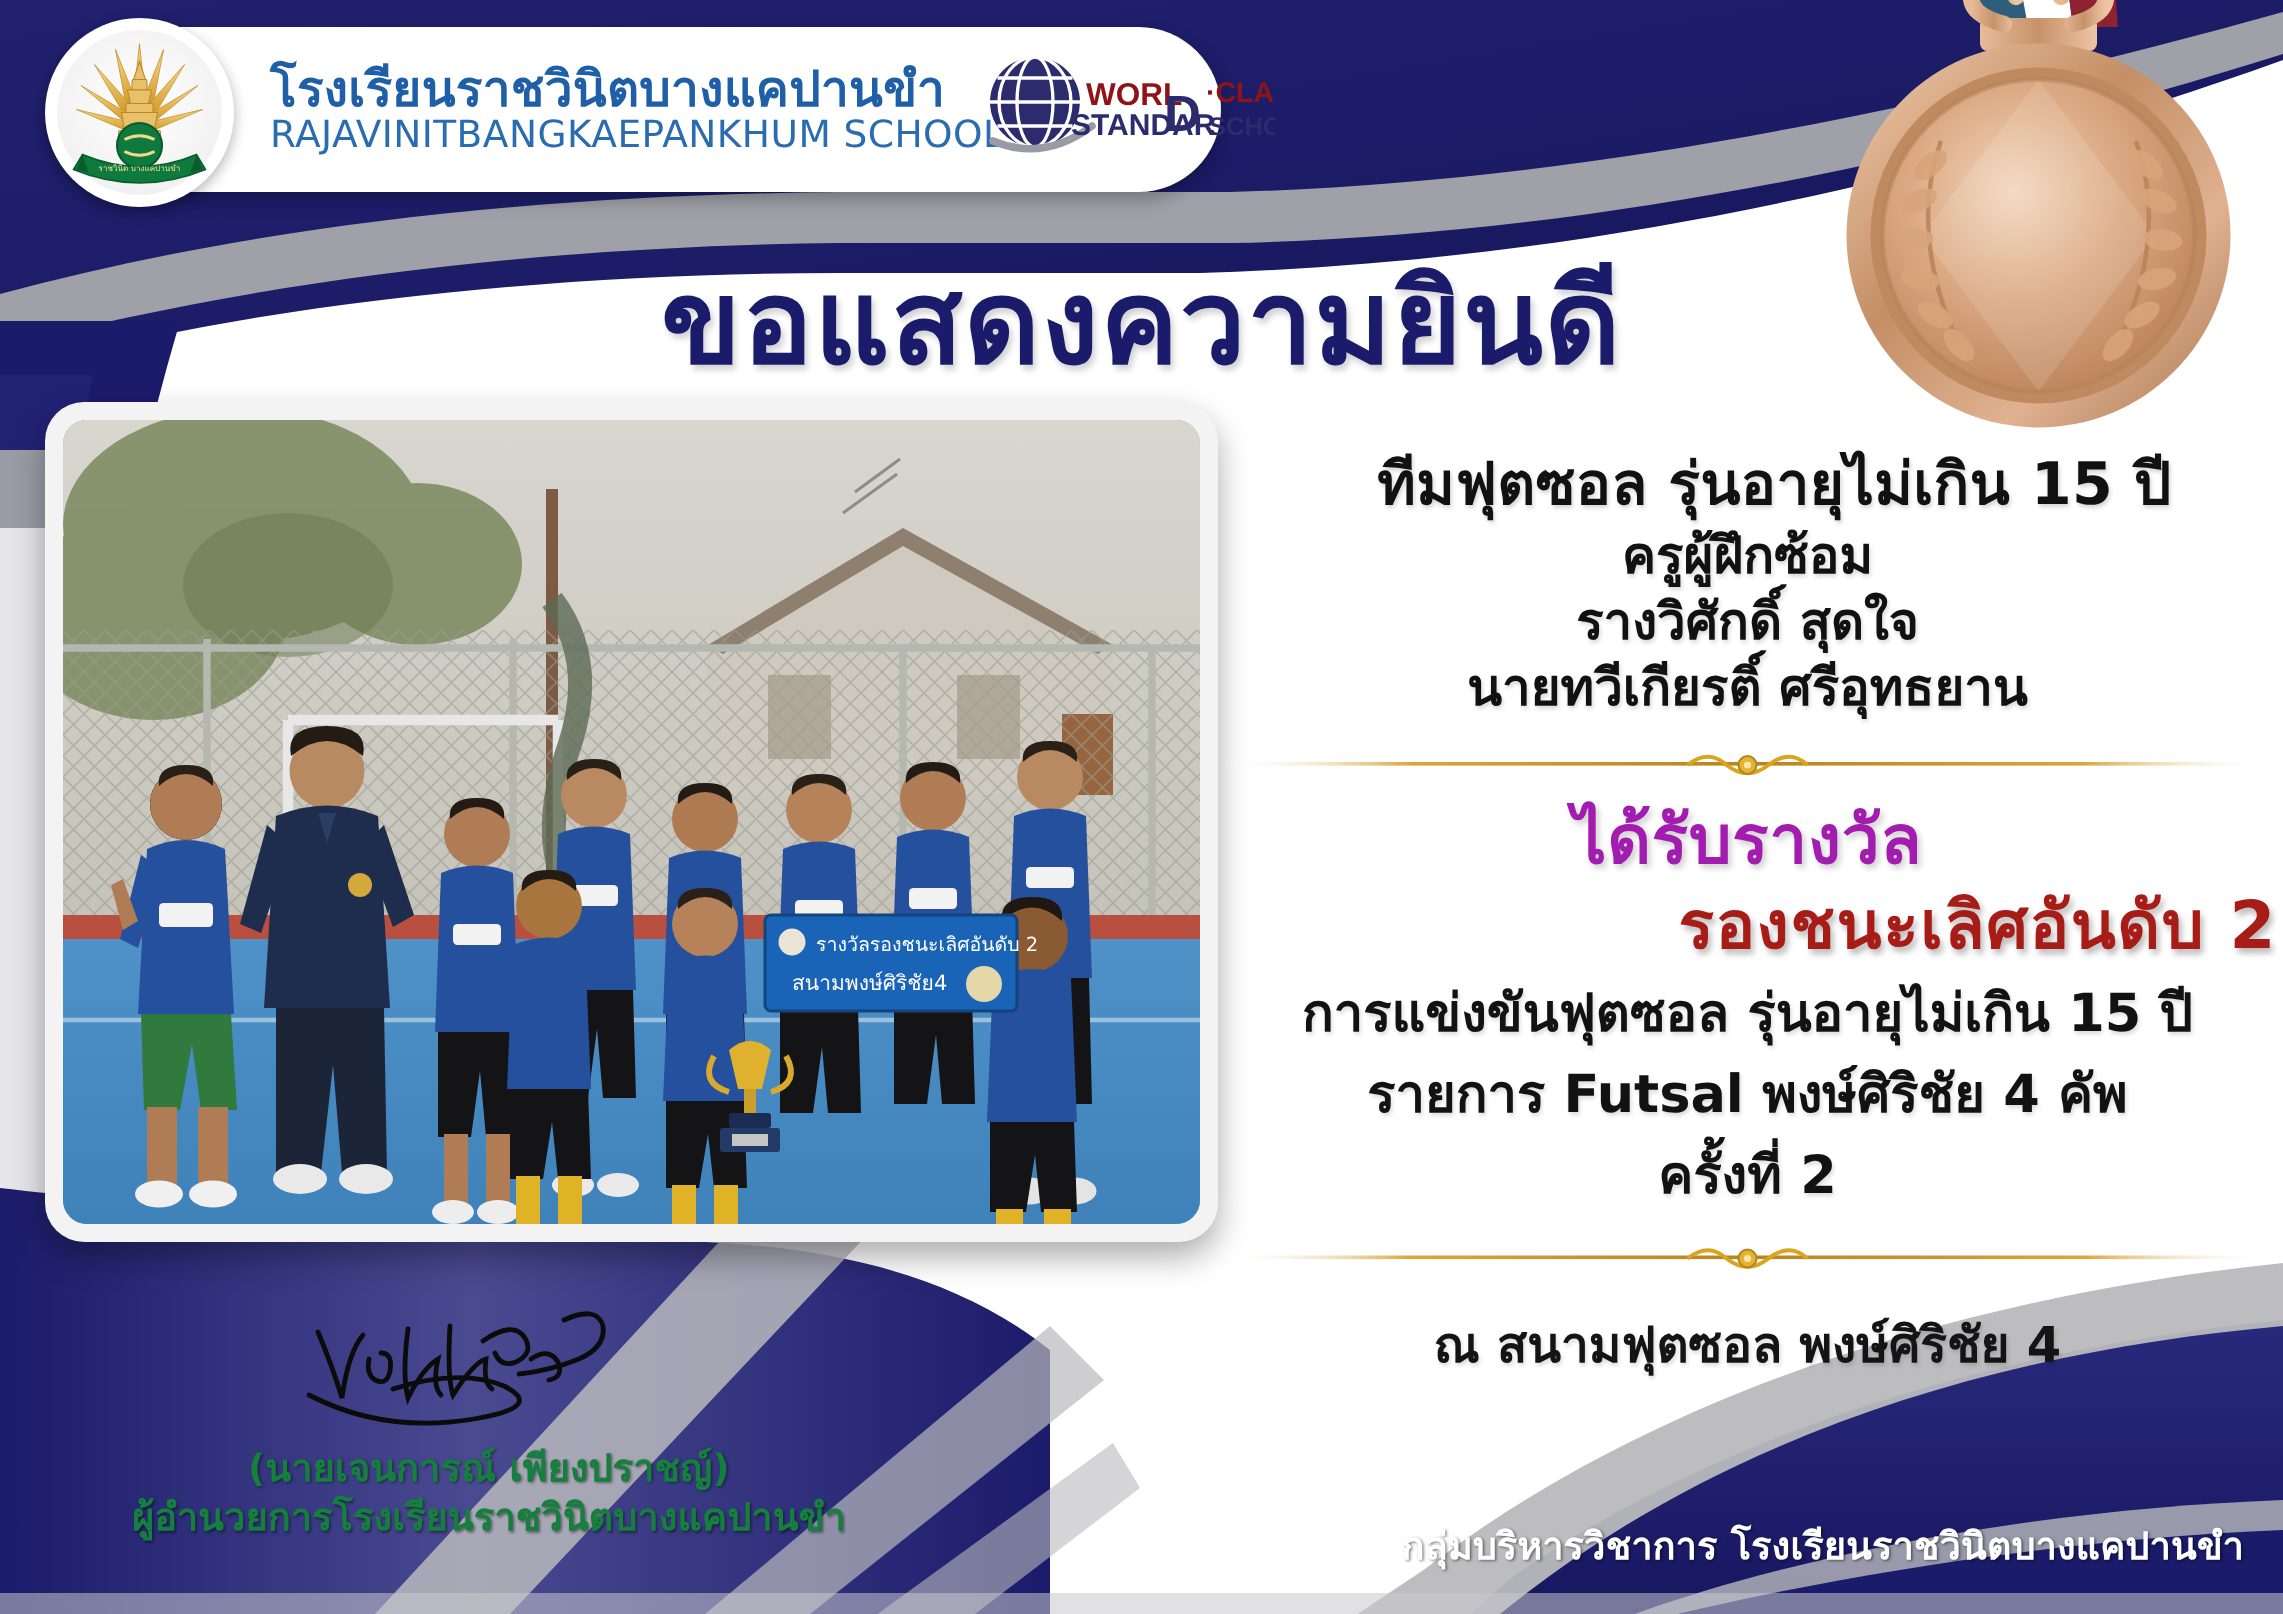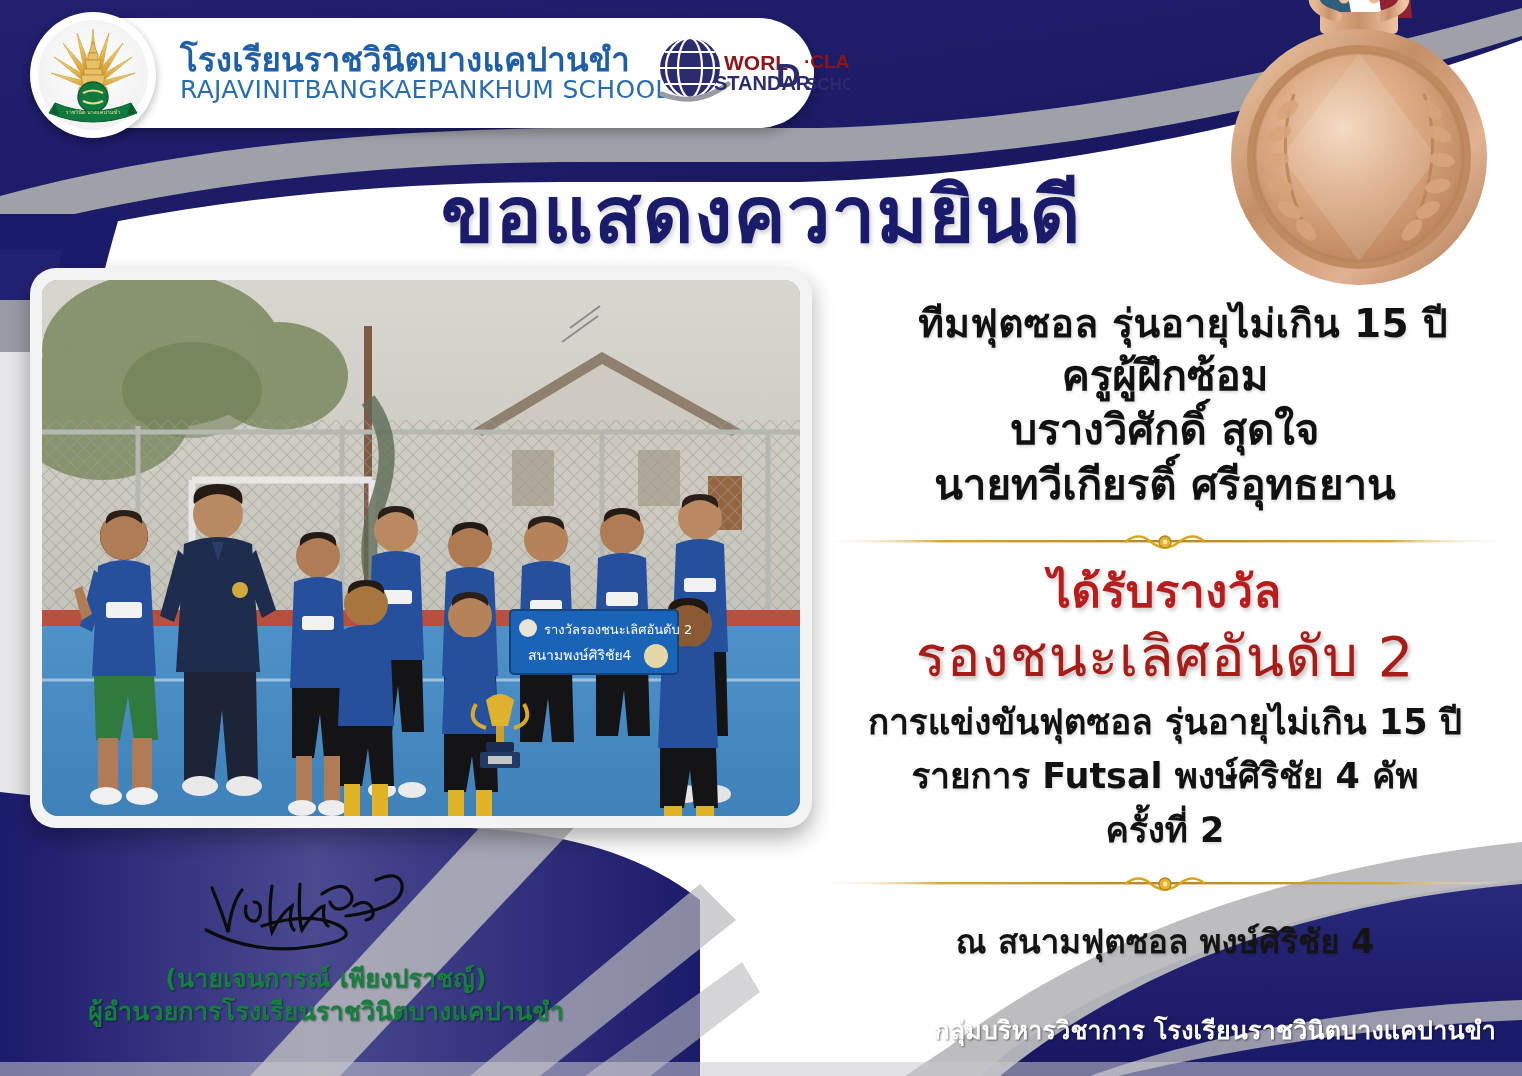--- a/index.html
+++ b/index.html
@@ -101,42 +101,43 @@
     text-align:center;
     z-index:12;
   }
   .line-team{
     font-size:39px; font-weight:bold; color:#111;
     letter-spacing:.3px; line-height:1.25;
     text-shadow:1px 2px 3px rgba(0,0,0,.17);
     padding-left:36px;
   }
   .line-sub{
-    font-size:42px; font-weight:bold; color:#111;
+    font-size:34px; font-weight:bold; color:#111;
     line-height:1.3;
     text-shadow:1px 2px 3px rgba(0,0,0,.15);
   }
   .divider{
     margin:16px auto 10px;
     width:700px; height:26px;
     position:relative;
   }
   .award-label{
-    font-size:45px; font-weight:bold; color:#b91c1c;
+    font-size:45px; font-weight:bold; color:#a21caf;
     letter-spacing:.5px;
     text-shadow:2px 3px 4px rgba(0,0,0,.2);
     line-height:1.2;
   }
   .award-main{
-    font-size:56px; font-weight:normal;
+    font-size:44px; font-weight:bold;
     color:#a81c18;
     letter-spacing:1px;
     line-height:1.22;
     text-shadow:2px 3px 4px rgba(0,0,0,.28);
     margin-top:4px;
+    text-align:right;
   }
   .line-comp{
     font-size:35px; font-weight:bold; color:#121212;
     line-height:1.32;
     text-shadow:1px 2px 3px rgba(0,0,0,.14);
     margin-top:8px;
   }
   .line-venue{
     font-size:33px; font-weight:bold; color:#141414;
     text-shadow:1px 2px 3px rgba(0,0,0,.14);
@@ -557,21 +558,21 @@
           <rect x="12" y="56" width="24" height="8" fill="#c6c6c6"></rect>
         </g>
       </svg>
     </div>
   </div>
 
   <div class="right-col">
 
     <div class="line-team">ทีมฟุตซอล รุ่นอายุไม่เกิน 15 ปี</div>
     <div class="line-sub">ครูผู้ฝึกซ้อม</div>
-    <div class="line-sub">บรางวิศักดิ์ สุดใจ</div>
+    <div class="line-sub">รางวิศักดิ์ สุดใจ</div>
     <div class="line-sub">นายทวีเกียรติ์ ศรีอุทธยาน</div>
 
     <div class="divider">
       <svg width="700" height="26" viewBox="0 0 700 26">
         <defs>
           <linearGradient id="goldLine" x1="0" y1="0" x2="1" y2="0">
             <stop offset="0%" stop-color="#ffffff" stop-opacity="0"></stop>
             <stop offset="18%" stop-color="#d8a63a"></stop>
             <stop offset="50%" stop-color="#b8841f"></stop>
             <stop offset="82%" stop-color="#d8a63a"></stop>

